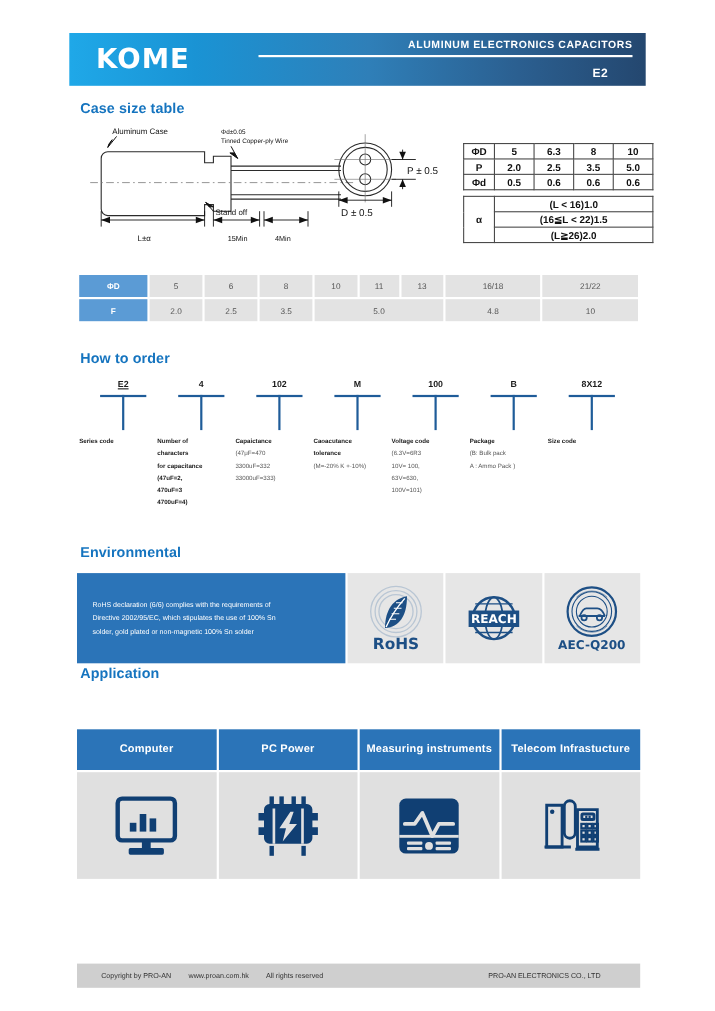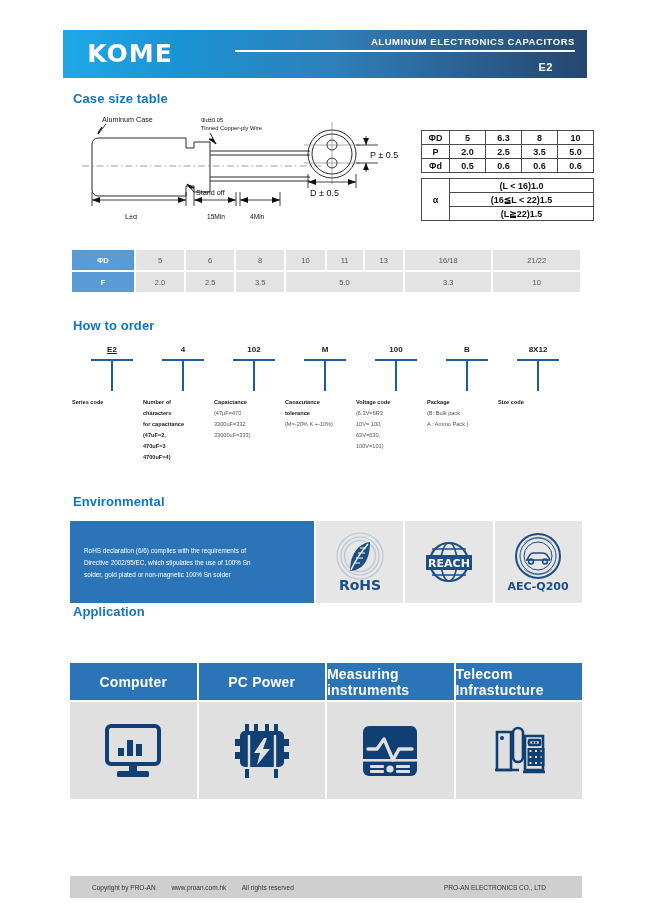--- a/index.html
+++ b/index.html
@@ -95,21 +95,21 @@
   .env-text {
     width: 244px; background: #2b74b8; color:#fff; font-size: 6.4px; line-height: 12px;
     padding: 24px 14px; }
   .env-badge { flex: 1; background: #e6e6e6; display:flex; align-items:center; justify-content:center; }
 
   
   .app-row { position: absolute; left: 70px; top: 663px; width: 512px; display:flex; gap: 2px; }
   .app-col { flex: 1; }
   .app-head {
     background: #2b74b8; color:#fff; height: 37px; display:flex; align-items:center;
-    justify-content:center; font-size: 14px; font-weight: bold; letter-spacing:.2px;
+    justify-content:center; font-size: 10px; font-weight: bold; letter-spacing:.2px;
   }
   .app-body {
     background: #e0e0e0; height: 97px; margin-top: 2px;
     display:flex; align-items:center; justify-content:center;
   }
 
   
   .footer {
     position: absolute; left: 70px; top: 876px; width: 512px; height: 22px;
     background: #cfcfcf; display:flex; align-items:center;
@@ -267,21 +267,21 @@
   <table class="spec-tbl" id="atable">
     <tbody>
         <tr>
       <td class="alpha-col" rowspan="3">α</td>
       <td class="alpha-val">(L &lt; 16)1.0</td>
     </tr>
     <tr>
       <td class="alpha-val">(16≦L &lt; 22)1.5</td>
     </tr>
     <tr>
-      <td class="alpha-val">(L≧22)1.5</td>
+      <td class="alpha-val">(L≧26)2.0</td>
     </tr>
   </tbody>
     </table>
 
   <table class="blue-tbl">
     <tbody>
         <tr>
       <td class="rowhead">ΦD</td>
       <td>5</td>
       <td>6</td>
@@ -291,21 +291,21 @@
       <td>13</td>
       <td>16/18</td>
       <td>21/22</td>
     </tr>
     <tr>
       <td class="rowhead">F</td>
       <td>2.0</td>
       <td>2.5</td>
       <td>3.5</td>
       <td colspan="3">5.0</td>
-      <td>3.3</td>
+      <td>4.8</td>
       <td>10</td>
     </tr>
   </tbody>
     </table>
 
   <div class="sect-title" style="top:318px;">How to order</div>
 
   <div class="order-wrap">
     <div class="order-col" style="left:0px;">
       <div class="order-code underlined">E2</div>

